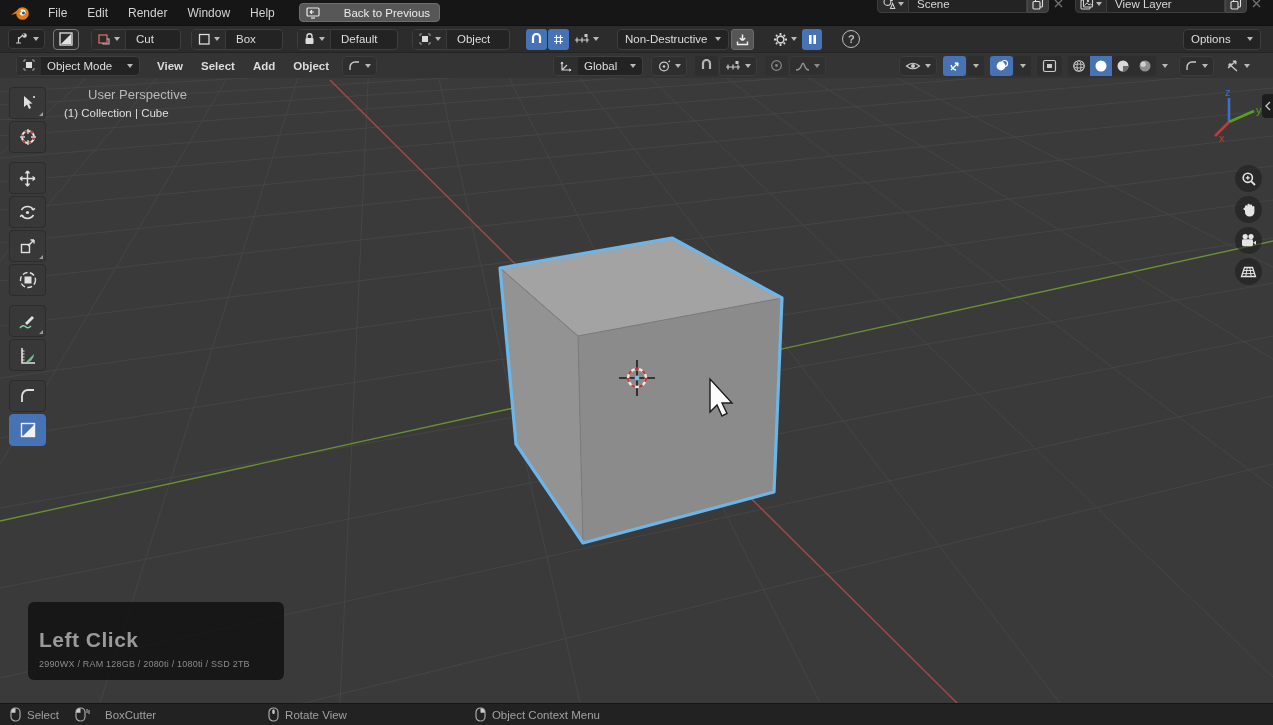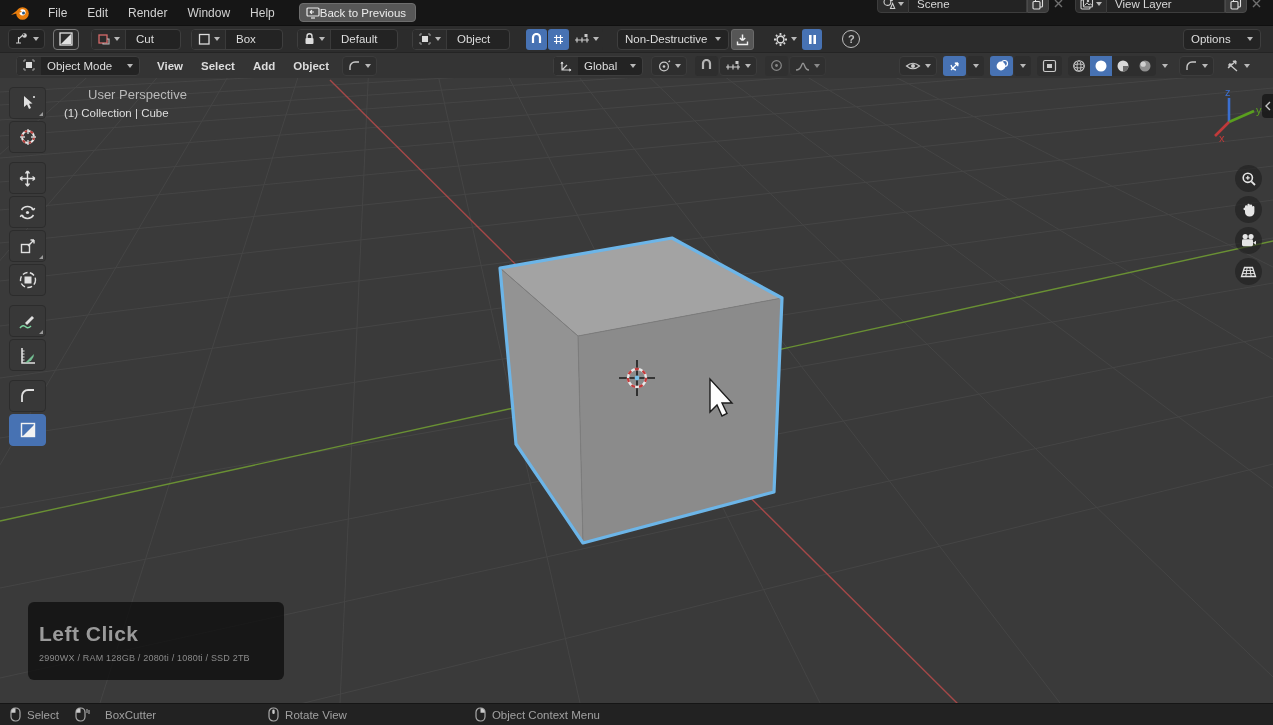--- a/index.html
+++ b/index.html
@@ -11,21 +11,21 @@
   }
   
   .menubar {
     position: absolute; top:0; left:0; width:100%; height:25px;
     background:#161616; display:flex; align-items:center; padding:0 6px;
     color:#cfcfcf; font-size:12px;
   }
   .logo { width:22px; height:16px; margin:0 6px 0 4px; }
   .menu-item { padding:3px 10px; border-radius:3px; color:#d2d2d2; }
   .btn-back {
-    margin-left:14px; height:19px; display:flex; align-items:center; gap:0;
+    margin-left:14px; height:19px; display:flex; align-items:center; gap:24px;
     background:#575757; border:1px solid #6e6e6e; border-radius:4px;
     padding:0 9px 0 6px; color:#ececec; font-size:11.5px;
   }
   .spacer { flex:1; }
   .id-block { display:flex; align-items:flex-start; height:37px; margin-right:8px; }
   .id-icon-btn {
     display:flex; align-items:center; gap:2px; height:19px; padding:0 4px;
     background:#2b2b2b; border:1px solid #3d3d3d; border-radius:4px 0 0 4px;
   }
   .id-field {
@@ -85,21 +85,21 @@
     background:rgba(28,28,28,0.55); display:flex; align-items:center; justify-content:center;
   }
   .collapse-tab {
     position:absolute; right:0; top:16px; width:11px; height:24px;
     background:rgba(20,20,20,0.75); border-radius:4px 0 0 4px;
     display:flex; align-items:center; justify-content:center; color:#c5c5c5; font-size:11px;
   }
   
   .screencast {
     position:absolute; left:28px; top:524px; width:256px; height:78px;
-    background:rgba(10,10,10,0.72); border-radius:6px; padding:20px 10px 0 11px;
+    background:rgba(10,10,10,0.72); border-radius:6px; padding:26px 10px 0 11px;
   }
   .sc-key { font-size:21px; font-weight:bold; color:#9a9a9a; letter-spacing:0.5px; }
   .sc-specs { margin-top:7px; font-size:9px; color:#8b8b8b; letter-spacing:0.2px; }
   
   .statusbar {
     position:absolute; bottom:0; left:0; width:100%; height:22px; background:#222222;
     border-top:1px solid #151515; display:flex; align-items:center; padding:0 10px;
     font-size:11.5px; color:#a0a0a0;
   }
   .skey { display:flex; align-items:center; gap:6px; }

